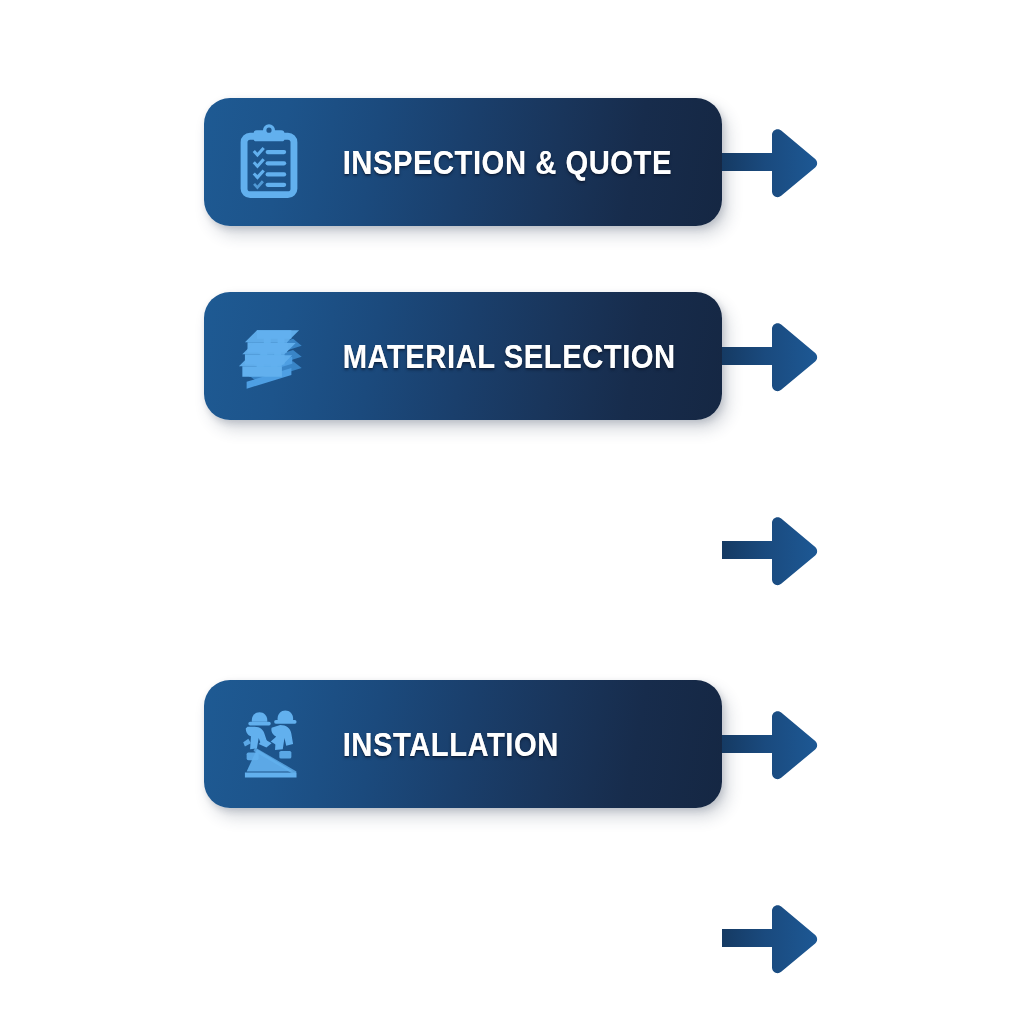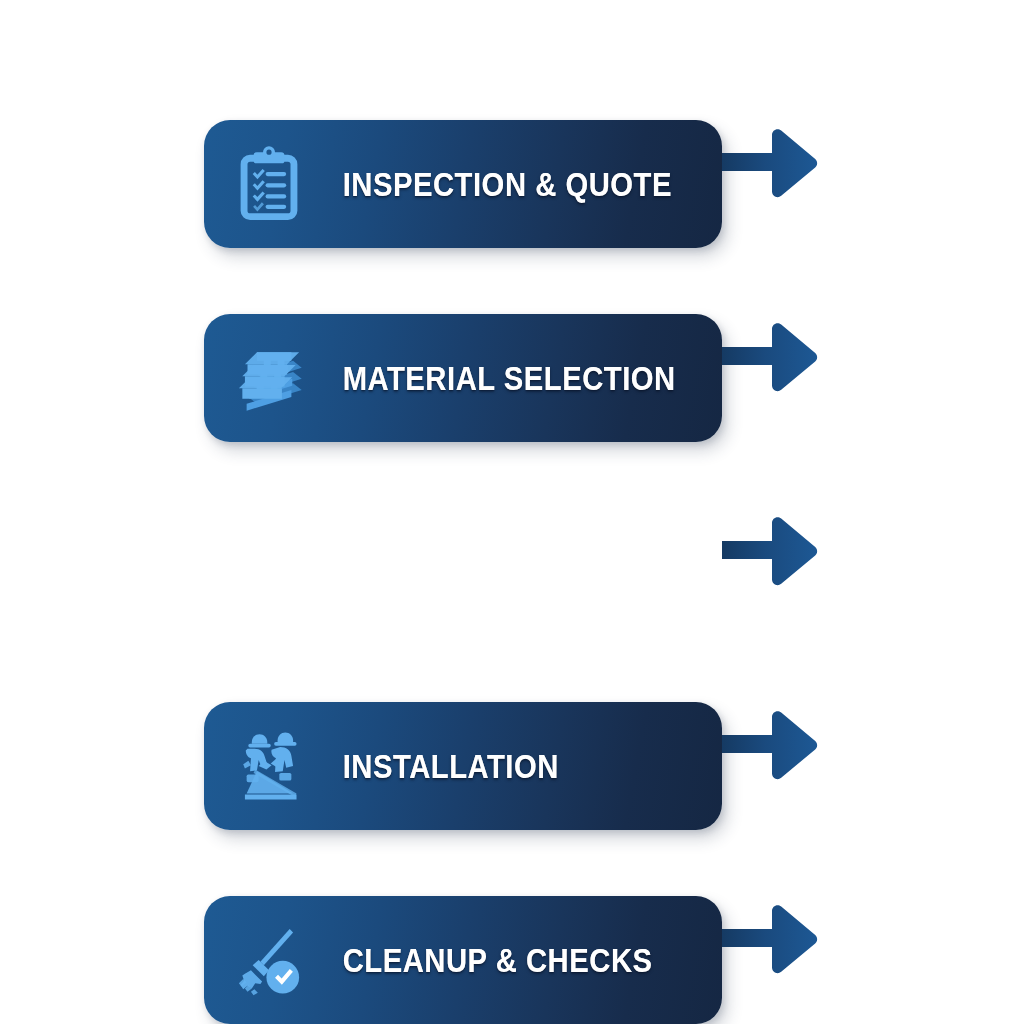--- a/index.html
+++ b/index.html
@@ -34,21 +34,21 @@
     padding-top: 98px;
     box-sizing: border-box;
   }
 
   .step-row {
     position: relative;
     width: 616px;
     height: 164px;
     margin-bottom: 44px;
     display: flex;
-    align-items: flex-end;
+    align-items: flex-start;
   }
   .step-row:last-child { margin-bottom: 0; }
 
   .step-bar {
     position: relative;
     width: 518px;
     height: 128px;
     border-radius: 26px;
     background: linear-gradient(100deg,
         #1e5a93 0%,
@@ -227,35 +227,20 @@
         <div class="step-label">INSTALLATION</div>
       </div>
       <div class="step-arrow">
         <svg viewBox="0 0 98 78" aria-hidden="true">
           <path d="M0 30h50V12c0-5 5.5-7.6 9.2-4.4l34 28.4c2.6 2.2 2.6 6.2 0 8.4l-34 28.4C55.5 75.9 50 73.3 50 68.3V48H0z" fill="url(#ag1)"></path>
         </svg>
       </div>
     </div>
 
     <div class="step-row">
-      <div class="step-bar">
-        <div class="step-icon">
-          <svg viewBox="0 0 100 100" aria-hidden="true">
-            <g class="ico-lt">
-              <path d="M74 14l4 4-34 38-4-4z"></path>
-              <path d="M38 50l12 12-6 7-13-13z"></path>
-              <path d="M29 62l13 13-2 3-6-1-4 6-5-3-5 4-3-5 4-5-2-6 3-2z" opacity="0.95"></path>
-              <path d="M20 72l4 4-6 5-3-4zM26 79l4 4-5 4-3-4zM33 84l4 4-5 3-3-4z" opacity="0.85"></path>
-              <circle cx="66" cy="70" r="19"></circle>
-            </g>
-            <path d="M57 70.5l3.5-3.4 4.2 4.4 9.5-11 3.6 3.2-12.8 15z" fill="#ffffff"></path>
-          </svg>
-        </div>
-        <div class="step-label">CLEANUP &amp; CHECKS</div>
-      </div>
       <div class="step-arrow">
         <svg viewBox="0 0 98 78" aria-hidden="true">
           <path d="M0 30h50V12c0-5 5.5-7.6 9.2-4.4l34 28.4c2.6 2.2 2.6 6.2 0 8.4l-34 28.4C55.5 75.9 50 73.3 50 68.3V48H0z" fill="url(#ag1)"></path>
         </svg>
       </div>
     </div>
 
   </div>
 </div>
 

